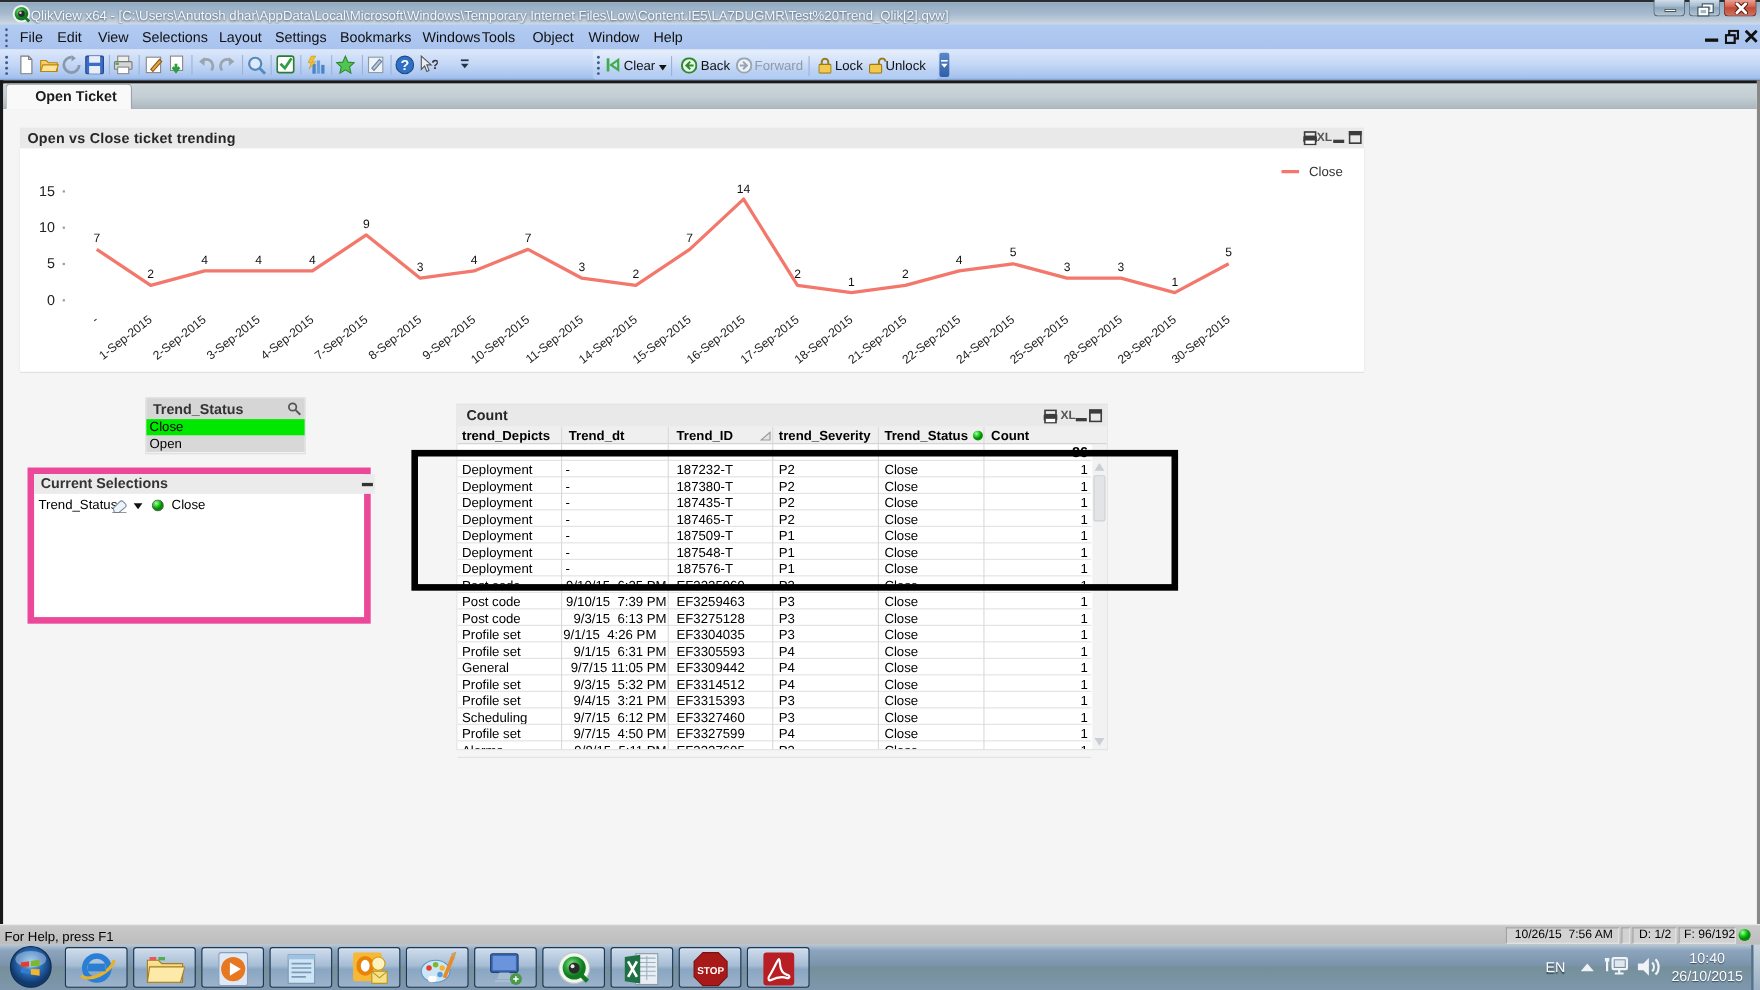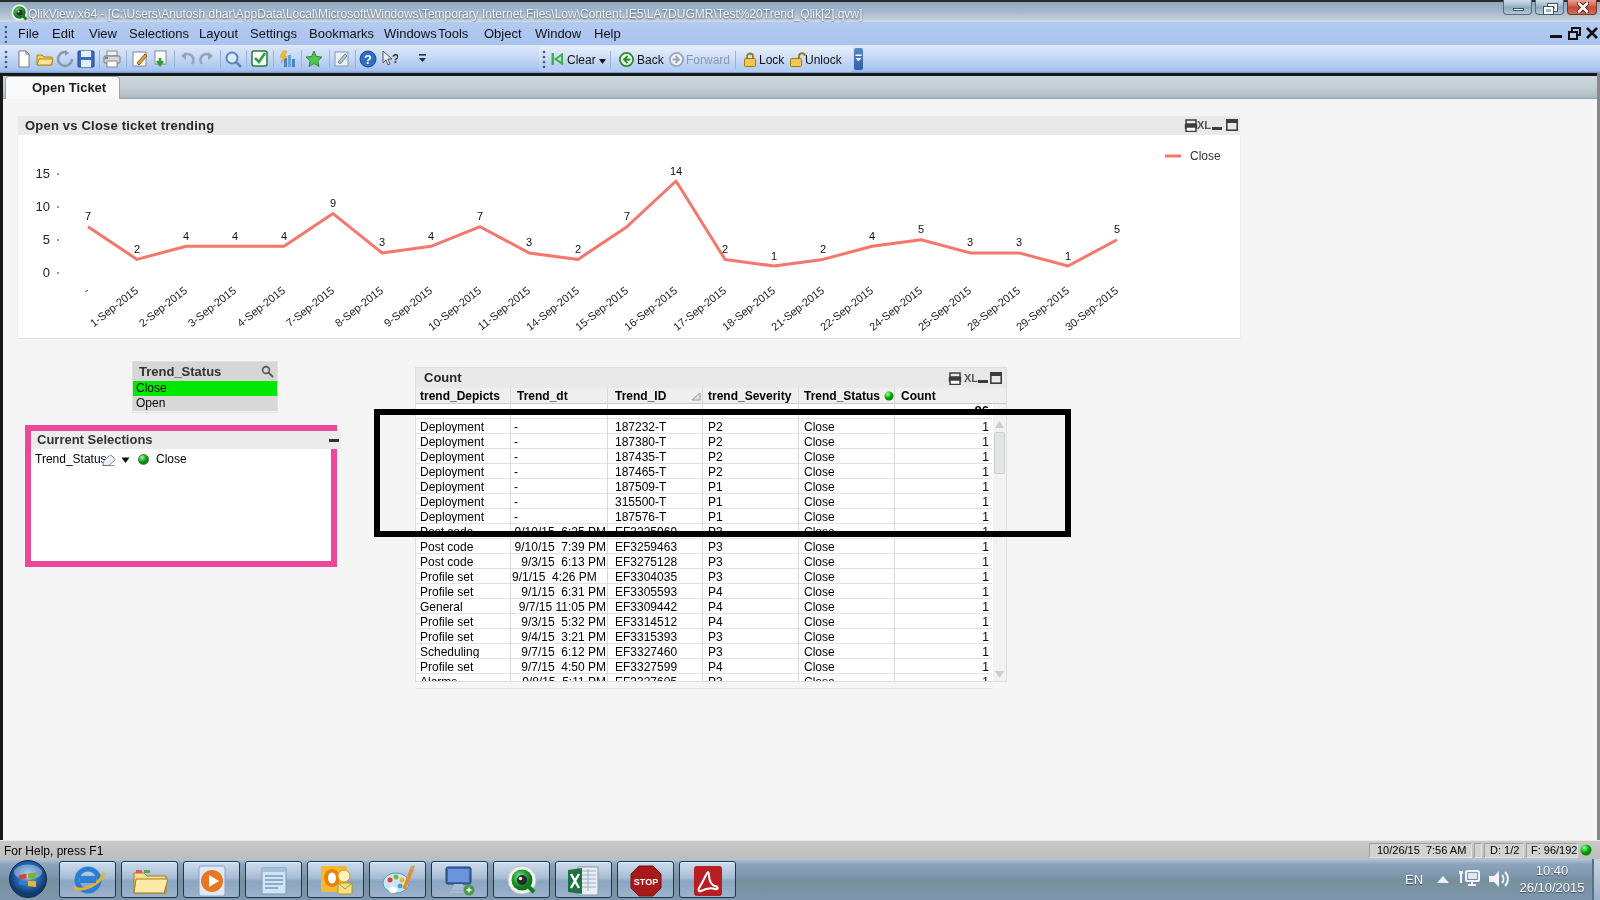--- a/index.html
+++ b/index.html
@@ -520,21 +520,21 @@
             <span class="tcell" style="left:4px">Deployment</span>
             <span class="tcell" style="left:98px">-</span>
             <span class="tcell" style="left:199px">187509-T</span>
             <span class="tcell" style="left:292px">P1</span>
             <span class="tcell" style="left:388px">Close</span>
             <span class="tcell" style="left:480px;width:93px;text-align:right">1</span>
           </div>
       <div class="trow" style="top:126px">
             <span class="tcell" style="left:4px">Deployment</span>
             <span class="tcell" style="left:98px">-</span>
-            <span class="tcell" style="left:199px">315500-T</span>
+            <span class="tcell" style="left:199px">187548-T</span>
             <span class="tcell" style="left:292px">P1</span>
             <span class="tcell" style="left:388px">Close</span>
             <span class="tcell" style="left:480px;width:93px;text-align:right">1</span>
           </div>
       <div class="trow" style="top:141px">
             <span class="tcell" style="left:4px">Deployment</span>
             <span class="tcell" style="left:98px">-</span>
             <span class="tcell" style="left:199px">187576-T</span>
             <span class="tcell" style="left:292px">P1</span>
             <span class="tcell" style="left:388px">Close</span>

